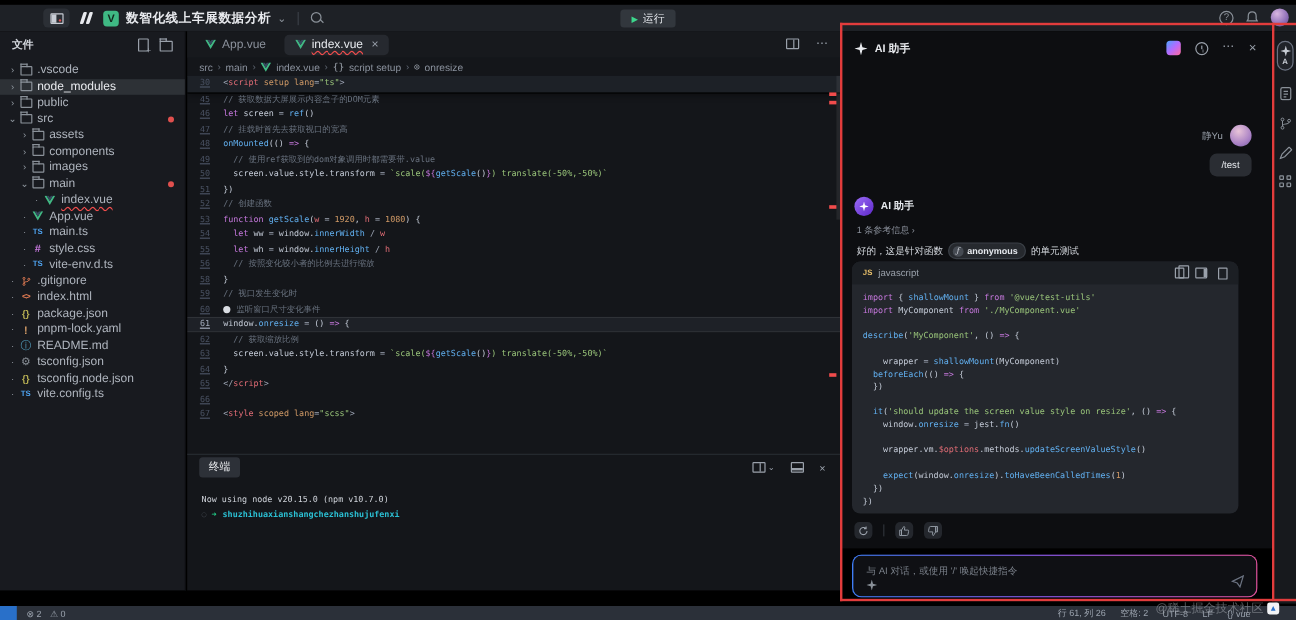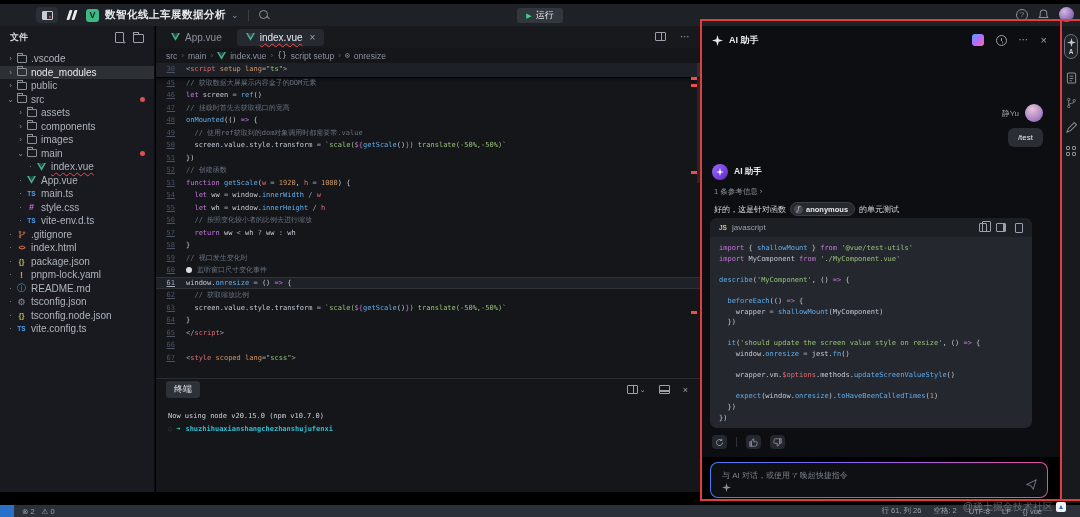--- a/index.html
+++ b/index.html
@@ -484,24 +484,20 @@
         </div>
         <div class="crow">
           <span class="ln">55</span>
           <span class="lc"><span class="s-kw">  let</span><span class="s-txt"> wh </span><span class="s-op">=</span><span class="s-txt"> window.</span><span class="s-fn">innerHeight</span><span class="s-txt"> </span><span class="s-op">/</span><span class="s-txt"> </span><span class="s-var">h</span></span>
         </div>
         <div class="crow">
           <span class="ln">56</span>
           <span class="lc"><span class="s-cmt">  // 按照变化较小者的比例去进行缩放</span></span>
         </div>
         <div class="crow">
-          <span class="ln">57</span>
-          <span class="lc"><span class="s-kw">  return</span><span class="s-txt"> ww </span><span class="s-op">&lt;</span><span class="s-txt"> wh </span><span class="s-op">?</span><span class="s-txt"> ww </span><span class="s-op">:</span><span class="s-txt"> wh</span></span>
-        </div>
-        <div class="crow">
           <span class="ln">58</span>
           <span class="lc"><span class="s-txt">}</span></span>
         </div>
         <div class="crow">
           <span class="ln">59</span>
           <span class="lc"><span class="s-cmt">// 视口发生变化时</span></span>
         </div>
         <div class="crow">
           <span class="ln">60</span>
           <span class="lc"><span class="bulb"></span><span class="s-cmt">监听窗口尺寸变化事件</span></span>
@@ -604,22 +600,22 @@
           <span class="ins-ic"></span>
           <span class="nf-ic"></span>
         </span>
       </div>
       <div id="ai-code">
           <div class="arow"><span class="s-kw">import</span><span class="s-txt"> { </span><span class="s-fn">shallowMount</span><span class="s-txt"> } </span><span class="s-kw">from</span><span class="s-txt"> </span><span class="s-str">'@vue/test-utils'</span></div>
           <div class="arow"><span class="s-kw">import</span><span class="s-txt"> MyComponent </span><span class="s-kw">from</span><span class="s-txt"> </span><span class="s-str">'./MyComponent.vue'</span></div>
           <div class="arow">&nbsp;</div>
           <div class="arow"><span class="s-fn">describe</span><span class="s-txt">(</span><span class="s-str">'MyComponent'</span><span class="s-txt">, () </span><span class="s-kw">=&gt;</span><span class="s-txt"> {</span></div>
           <div class="arow">&nbsp;</div>
+          <div class="arow"><span class="s-txt">    wrapper </span><span class="s-op">=</span><span class="s-txt"> </span><span class="s-fn">shallowMount</span><span class="s-txt">(MyComponent)</span></div>
           <div class="arow"><span class="s-txt">  </span><span class="s-fn">beforeEach</span><span class="s-txt">(() </span><span class="s-kw">=&gt;</span><span class="s-txt"> {</span></div>
-          <div class="arow"><span class="s-txt">    wrapper </span><span class="s-op">=</span><span class="s-txt"> </span><span class="s-fn">shallowMount</span><span class="s-txt">(MyComponent)</span></div>
           <div class="arow"><span class="s-txt">  })</span></div>
           <div class="arow">&nbsp;</div>
           <div class="arow"><span class="s-txt">  </span><span class="s-fn">it</span><span class="s-txt">(</span><span class="s-str">'should update the screen value style on resize'</span><span class="s-txt">, () </span><span class="s-kw">=&gt;</span><span class="s-txt"> {</span></div>
           <div class="arow"><span class="s-txt">    window.</span><span class="s-fn">onresize</span><span class="s-txt"> </span><span class="s-op">=</span><span class="s-txt"> jest.</span><span class="s-fn">fn</span><span class="s-txt">()</span></div>
           <div class="arow">&nbsp;</div>
           <div class="arow"><span class="s-txt">    wrapper.vm.</span><span class="s-var">$options</span><span class="s-txt">.methods.</span><span class="s-fn">updateScreenValueStyle</span><span class="s-txt">()</span></div>
           <div class="arow">&nbsp;</div>
           <div class="arow"><span class="s-txt">    </span><span class="s-fn">expect</span><span class="s-txt">(window.</span><span class="s-fn">onresize</span><span class="s-txt">).</span><span class="s-fn">toHaveBeenCalledTimes</span><span class="s-txt">(</span><span class="s-num">1</span><span class="s-txt">)</span></div>
           <div class="arow"><span class="s-txt">  })</span></div>
           <div class="arow"><span class="s-txt">})</span></div>

